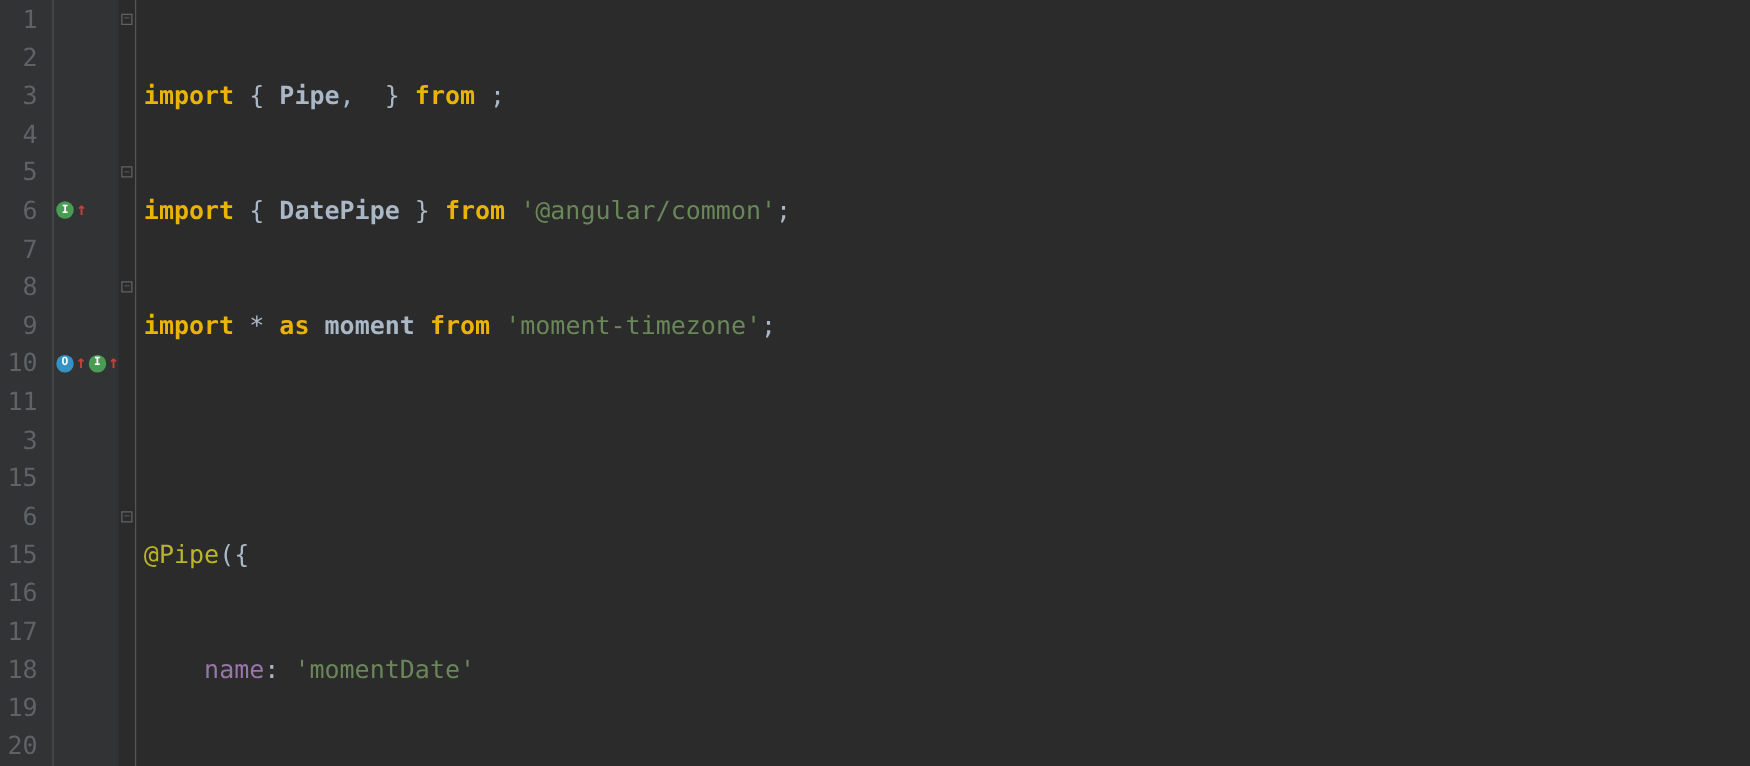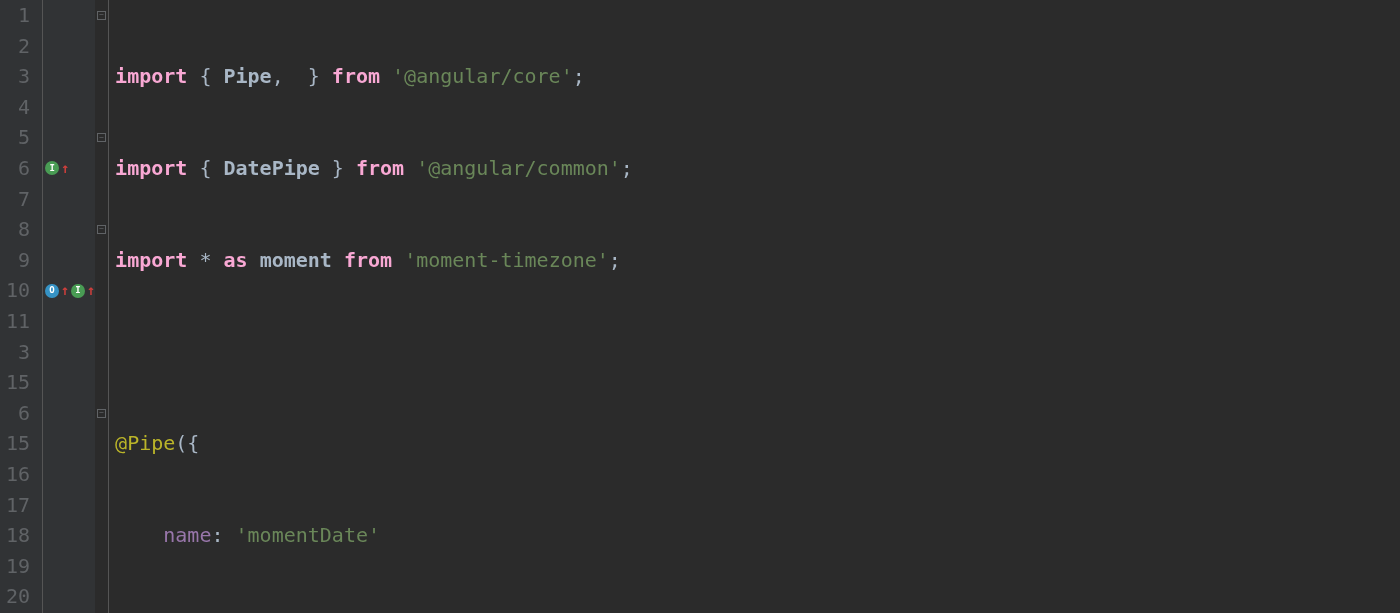--- a/index.html
+++ b/index.html
@@ -74,21 +74,21 @@
   .code {
     padding-left: 6px;
     flex: 1;
     white-space: pre;
   }
   .code-line {
     height: 30.6px;
     display: flex;
     align-items: center;
   }
-  .kw { color: #f9a8d4; font-weight: bold; text-align: right; }
+  .kw { color: #eab308; font-weight: bold; text-align: right; }
   .str { color: #6a8759; }
   .ident { color: #a9b7c6; font-weight: bold; }
   .punct { color: #a9b7c6; }
   .prop { color: #9876aa; }
   .decorator { color: #bbb529; }
   
   .circle-icon {
     width: 14px;
     height: 14px;
     border-radius: 50%;
@@ -192,21 +192,21 @@
       </div>
     <div class="fold-row"></div>
     <div class="fold-row"></div>
     <div class="fold-row"></div>
     <div class="fold-row"></div>
     <div class="fold-row"></div>
     <div class="fold-row"></div>
   </div>
 
   <div class="code">
-    <div class="code-line"><span class="kw">import</span><span class="punct"> { </span><span class="ident">Pipe</span><span class="punct">, </span><span class="punct"> } </span><span class="kw">from</span><span> </span><span class="str">'@angular/core'</span><span class="punct">;</span></div>
+    <div class="code-line"><span class="kw">import</span><span class="punct"> { </span><span class="ident">Pipe</span><span class="punct">, </span><span class="punct"> } </span><span class="kw">from</span><span> </span><span class="punct">;</span></div>
     <div class="code-line"><span class="kw">import</span><span class="punct"> { </span><span class="ident">DatePipe</span><span class="punct"> } </span><span class="kw">from</span><span> </span><span class="str">'@angular/common'</span><span class="punct">;</span></div>
     <div class="code-line"><span class="kw">import</span><span> </span><span class="punct">*</span><span> </span><span class="kw">as</span><span> </span><span class="ident">moment</span><span> </span><span class="kw">from</span><span> </span><span class="str">'moment-timezone'</span><span class="punct">;</span></div>
     <div class="code-line"></div>
     <div class="code-line"><span class="decorator">@Pipe</span><span class="punct">({</span></div>
     <div class="code-line"><span>    </span><span class="prop">name</span><span class="punct">: </span><span class="str">'momentDate'</span></div>
     <div class="code-line"><span class="punct">})</span></div>
     
     
     
     

